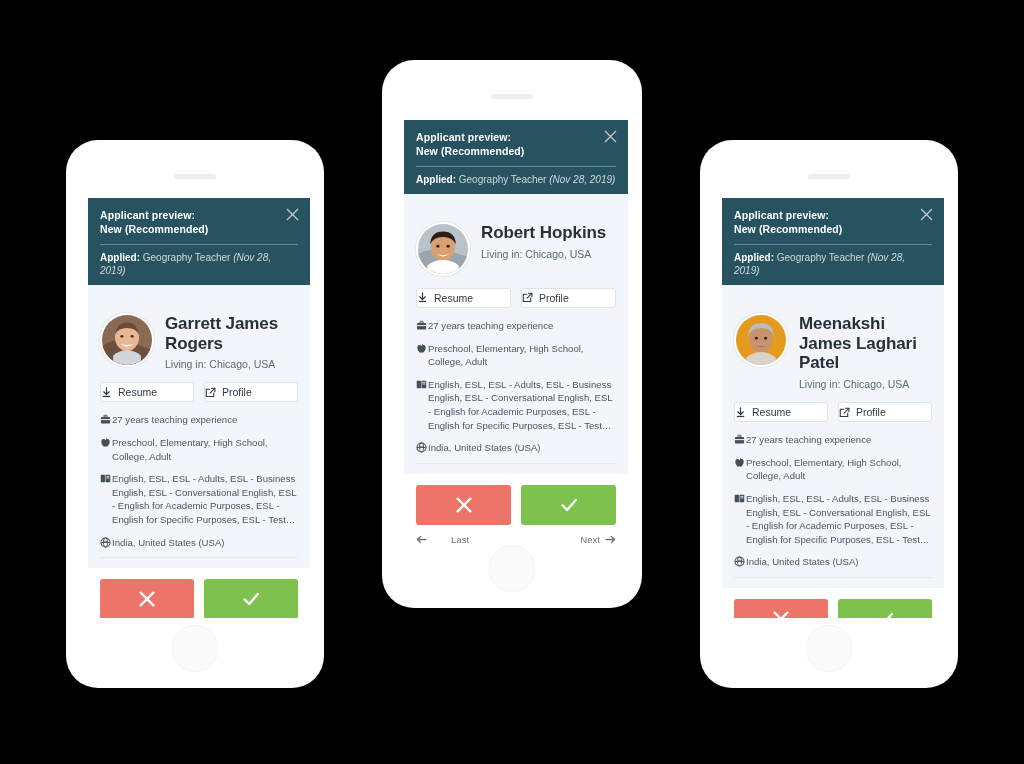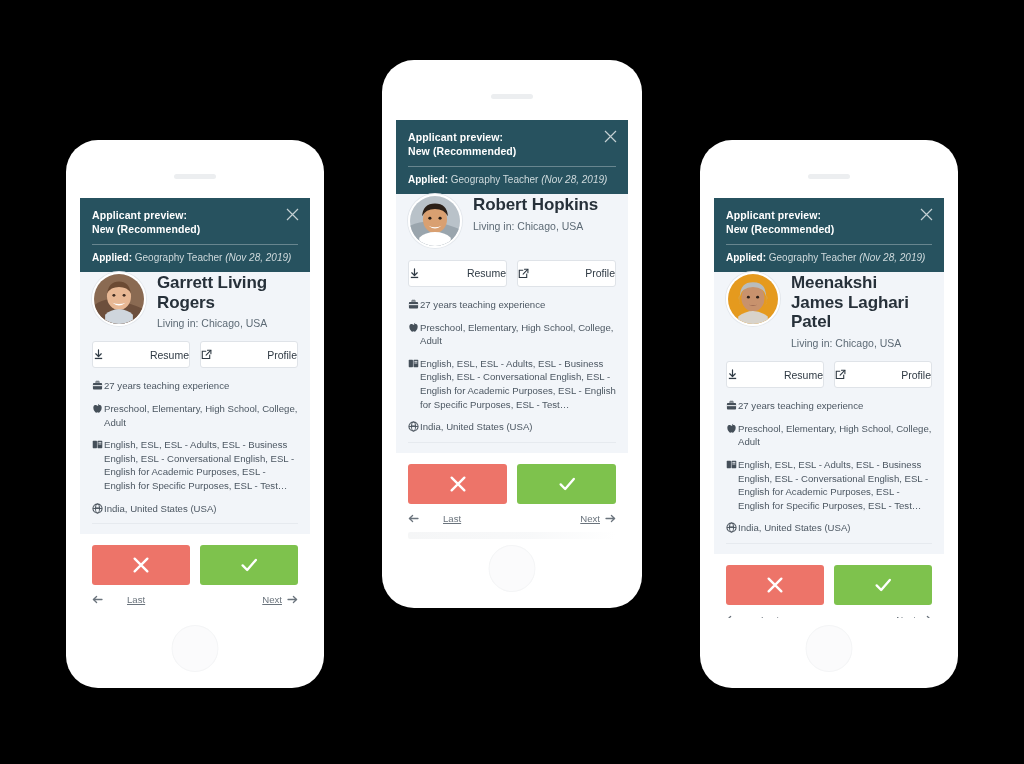--- a/index.html
+++ b/index.html
@@ -30,21 +30,21 @@
   .home-btn {
     position: absolute; bottom: 16px; left: 50%; transform: translateX(-50%);
     width: 47px; height: 47px; border-radius: 50%;
     background: #fbfbfc;
     box-shadow: inset 0 0 0 1px #f4f5f6;
   }
 
   
   .screen {
     position: absolute;
-    left: 14px; right: 14px; top: 58px;
+    left: 22px; right: 14px; top: 58px;
     height: 420px;
     background: #ffffff;
     overflow: hidden;
   }
   .phone.center .screen { top: 60px; height: 424px; }
 
   
   .card-header {
     background: #27525f;
     color: #ffffff;
@@ -72,21 +72,21 @@
     background: rgba(255,255,255,.30);
   }
   .hdr-applied { font-size: 10px; line-height: 1.3; }
   .hdr-applied .lbl { font-weight: bold; }
   .hdr-applied .val { color: #cfdadd; }
   .hdr-applied .date { color: #cfdadd; font-style: italic; }
 
   
   .card-body {
     background: #f2f5f9;
-    padding: 0 12px 10px 12px;
+    padding: 28px 12px 10px 12px;
   }
   .ident { display: flex; align-items: flex-start; gap: 11px; }
   .avatar {
     width: 54px; height: 54px; min-width: 54px;
     border-radius: 50%;
     border: 2px solid #ffffff;
     box-shadow: 0 0 0 1px #e3e7ec;
     overflow: hidden;
     position: relative;
   }
@@ -105,22 +105,22 @@
     margin-top: 5px;
   }
 
   
   .actions { display: flex; gap: 10px; margin-top: 12px; }
   .act-btn {
     flex: 1;
     background: #ffffff;
     border: 1px solid #dfe3e8;
     border-radius: 3px;
-    height: 27px;
-    display: flex; align-items: center; justify-content: space-between; gap: 6px;
+    height: 20px;
+    display: flex; align-items: center; justify-content: flex-start; gap: 6px;
     font-size: 10.5px;
     color: #2f3a44;
     cursor: pointer;
   }
   .act-btn svg { display: block; }
 
   
   .details { margin-top: 11px; }
   .detail-row {
     display: flex; 
@@ -213,21 +213,21 @@
               <path d="M0 34 q10 -8 22 -6 q14 2 32 10 v16 H0 Z" fill="#6d4f3c"></path>
               <ellipse cx="27" cy="24" rx="13" ry="15" fill="#e8b894"></ellipse>
               <path d="M14 21 q2 -13 13 -13 q11 0 13 13 q-4 -7 -13 -7 q-9 0 -13 7 Z" fill="#6b4a33"></path>
               <ellipse cx="21.5" cy="23" rx="1.6" ry="1.5" fill="#3b2a20"></ellipse>
               <ellipse cx="32.5" cy="23" rx="1.6" ry="1.5" fill="#3b2a20"></ellipse>
               <path d="M20 31 q7 6 14 0 q-7 3 -14 0 Z" fill="#ffffff"></path>
               <path d="M12 44 q6 -6 15 -6 q9 0 15 6 v10 H12 Z" fill="#cfd6dd"></path>
             </svg>
           </div>
           <div class="ident-text">
-            <div class="person-name">Garrett Living Rogers</div>
+            <div class="person-name">Garrett James Rogers</div>
             <div class="person-loc">Living in: Chicago, USA</div>
           </div>
         </div>
 
         <div class="actions">
           <div class="act-btn">
             <svg viewBox="0 0 12 12" width="11" height="11">
                 <path d="M6 1 V7.5 M3 5.2 L6 8.2 L9 5.2" stroke="#2f3a44" stroke-width="1.3" fill="none" stroke-linecap="round" stroke-linejoin="round"></path>
                 <rect x="2" y="9.6" width="8" height="1.4" fill="#2f3a44"></rect>
               </svg>

